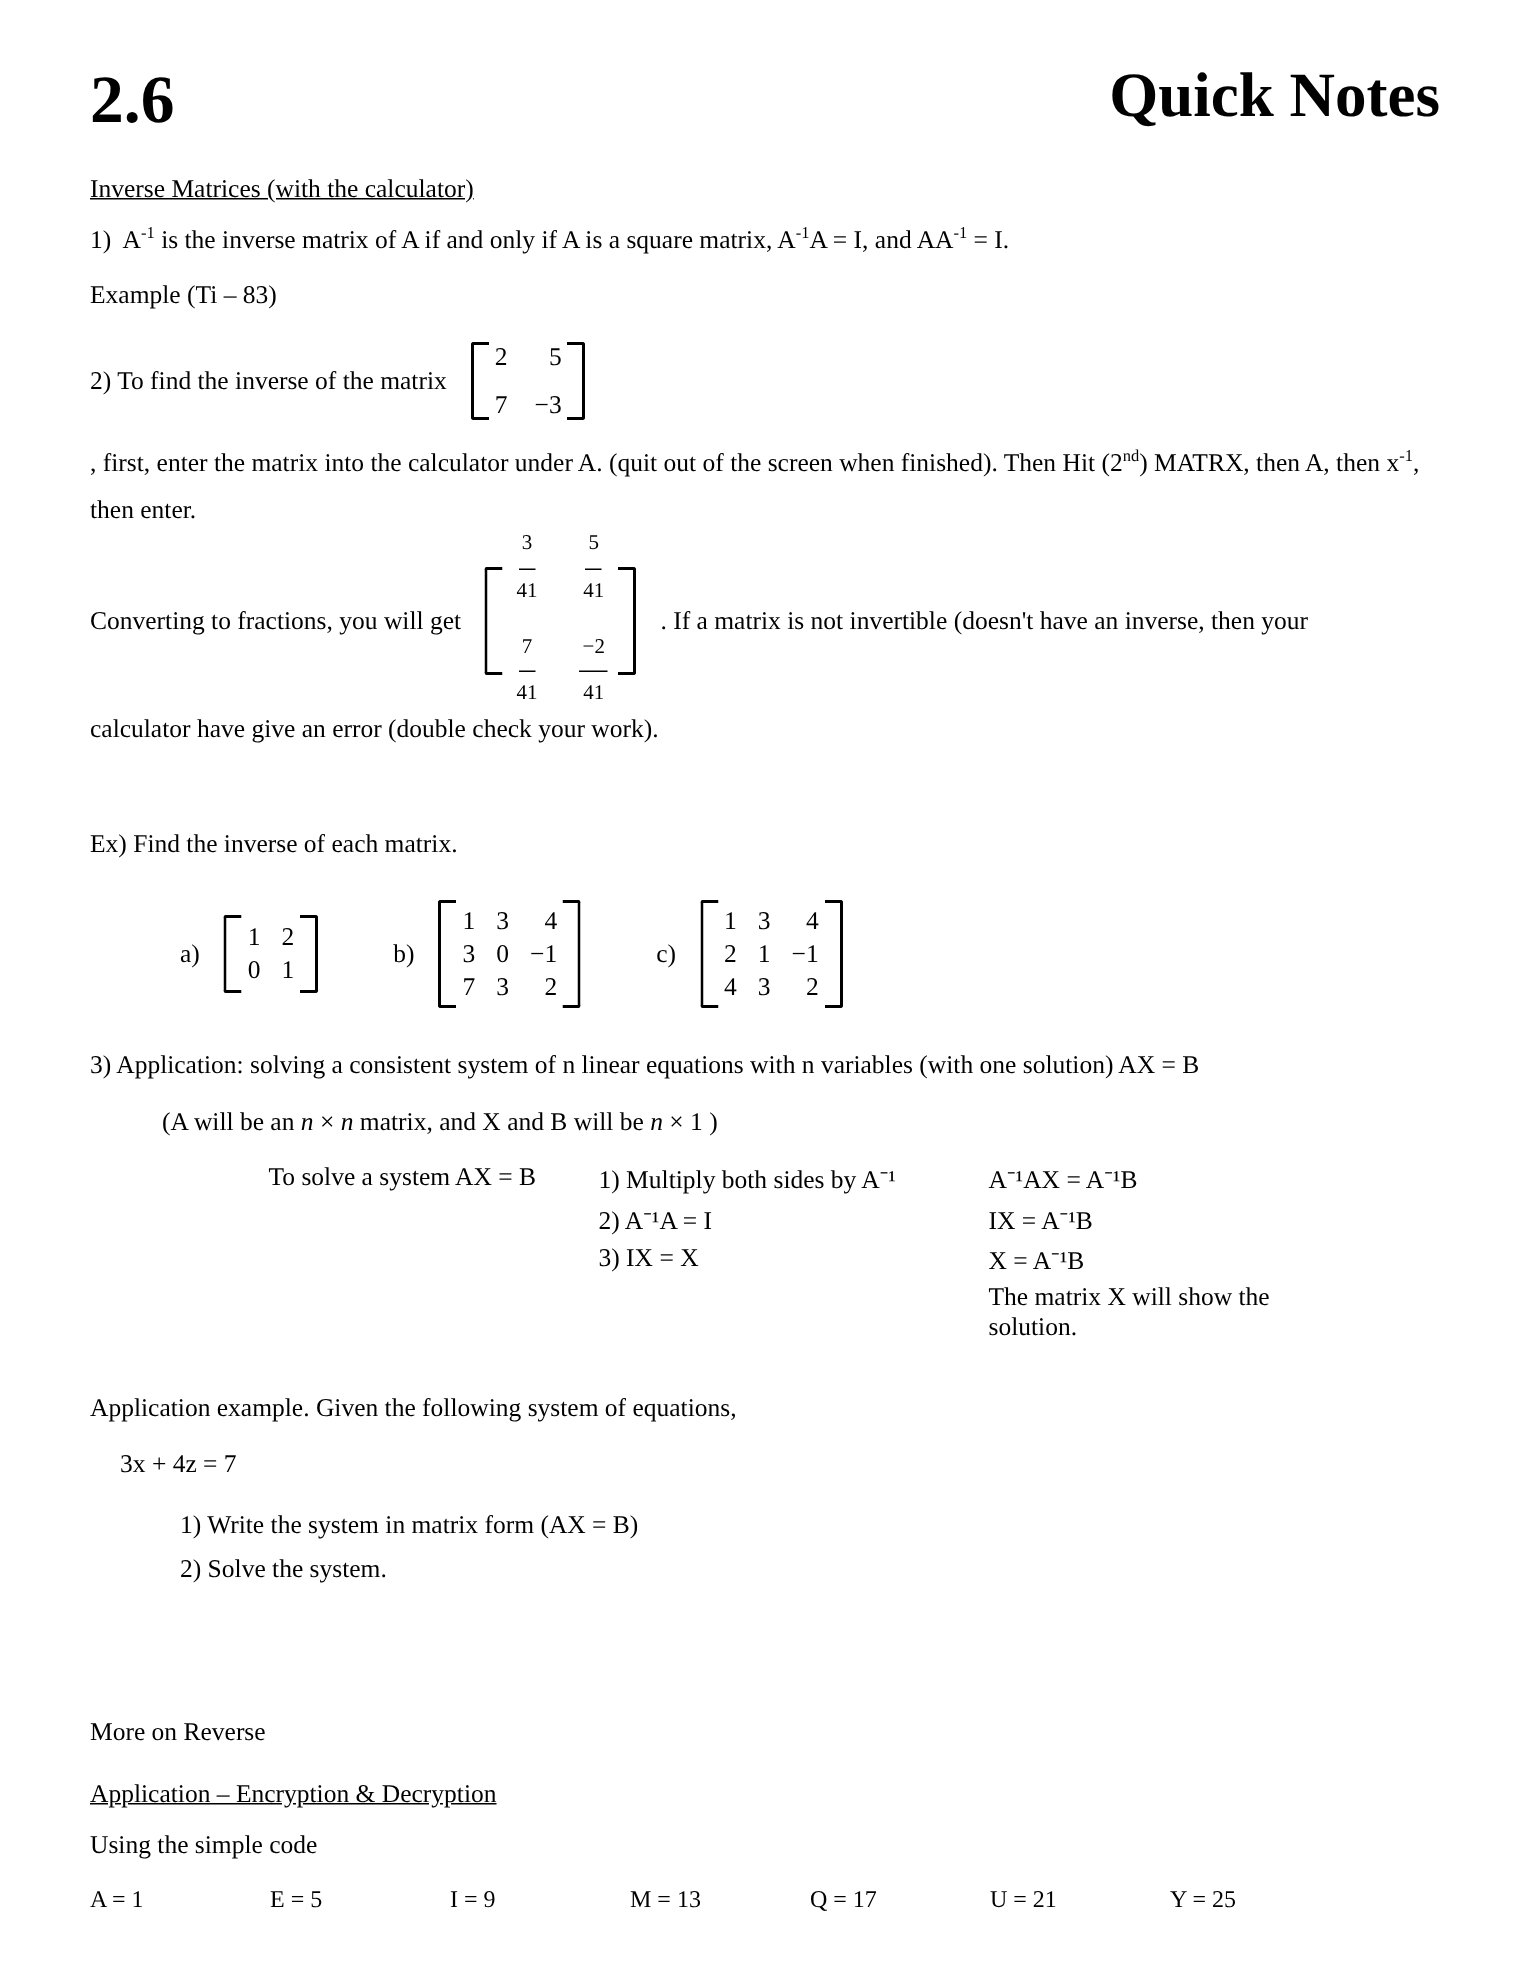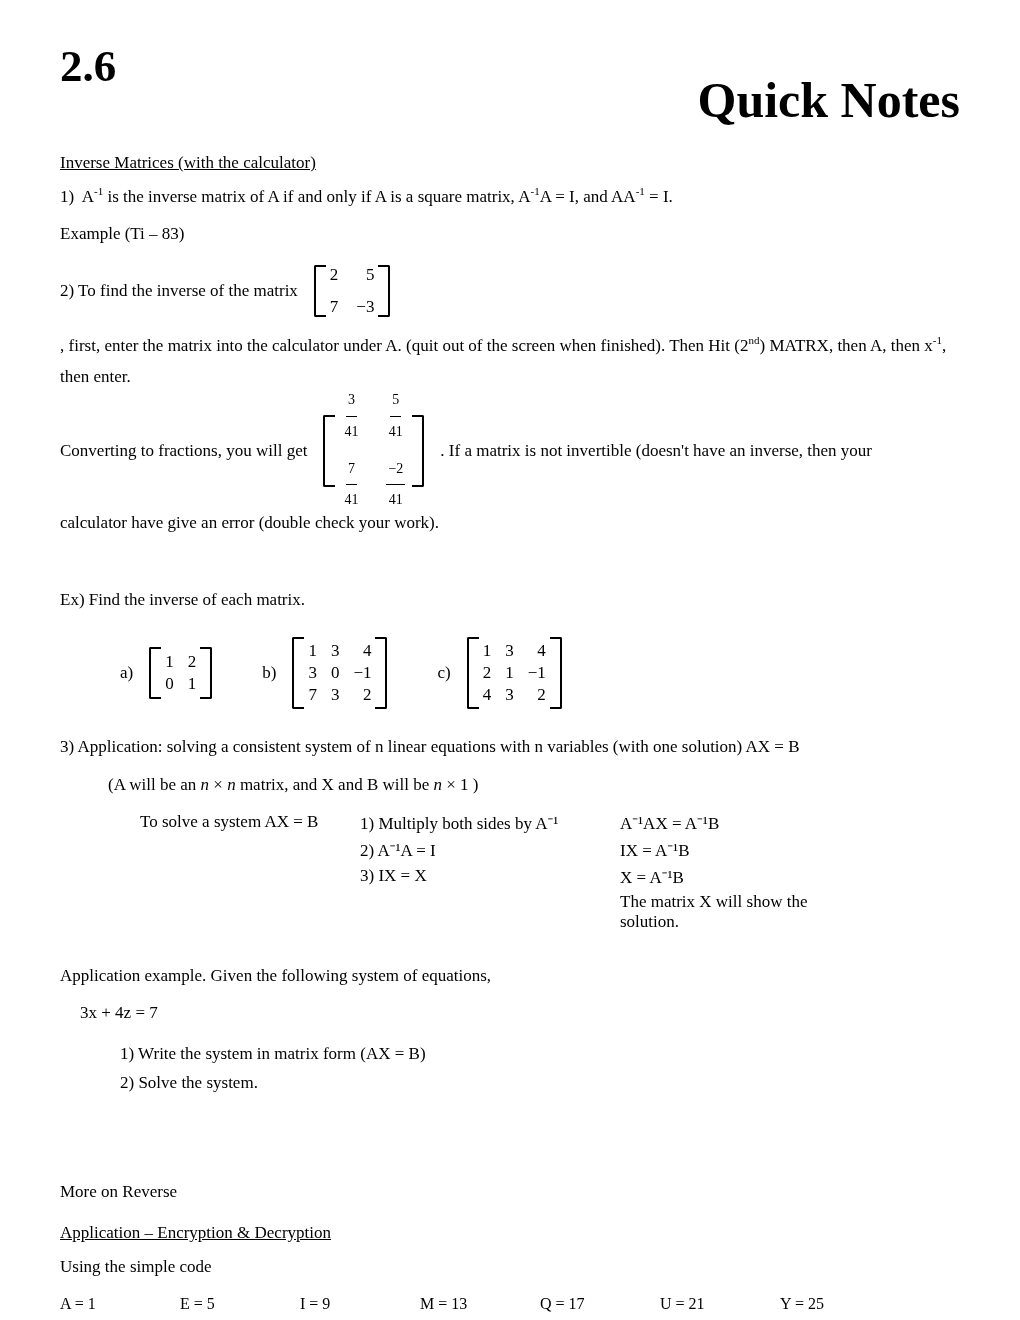--- a/index.html
+++ b/index.html
@@ -24,23 +24,22 @@
       align-items: flex-start;
       margin-bottom: 24px;
     }
 
     .section-number {
       font-size: 45px;
       font-weight: bold;
     }
 
     .quick-notes-title {
-      font-size: 50px;
+      font-size: 42px;
       font-weight: bold;
-      margin-top: 31px;
     }
 
     .underline-heading {
       text-decoration: underline;
       font-size: 17px;
       margin-bottom: 10px;
     }
 
     p {
       margin-bottom: 10px;
@@ -92,21 +91,21 @@
       padding: 0 2px;
       text-align: center;
     }
 
     .fraction .denominator {
       padding: 0 2px;
       text-align: center;
     }
 
     .solve-table {
-      margin-left: 80px;
+      margin-left: 119px;
       margin-bottom: 10px;
     }
 
     .solve-row {
       display: grid;
       grid-template-columns: 220px 260px 200px;
       margin-bottom: 4px;
       align-items: center;
     }
 

